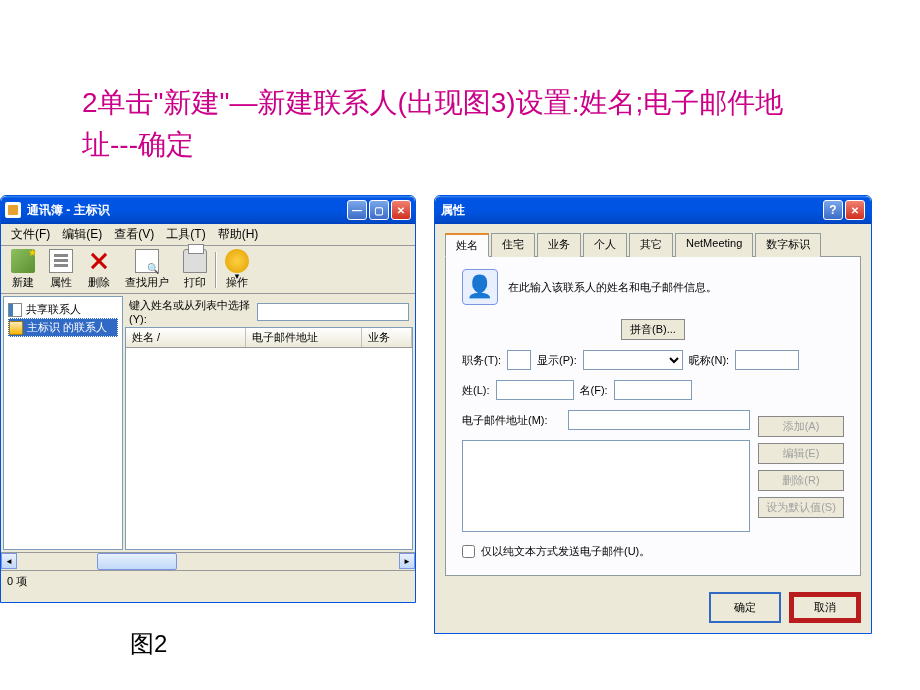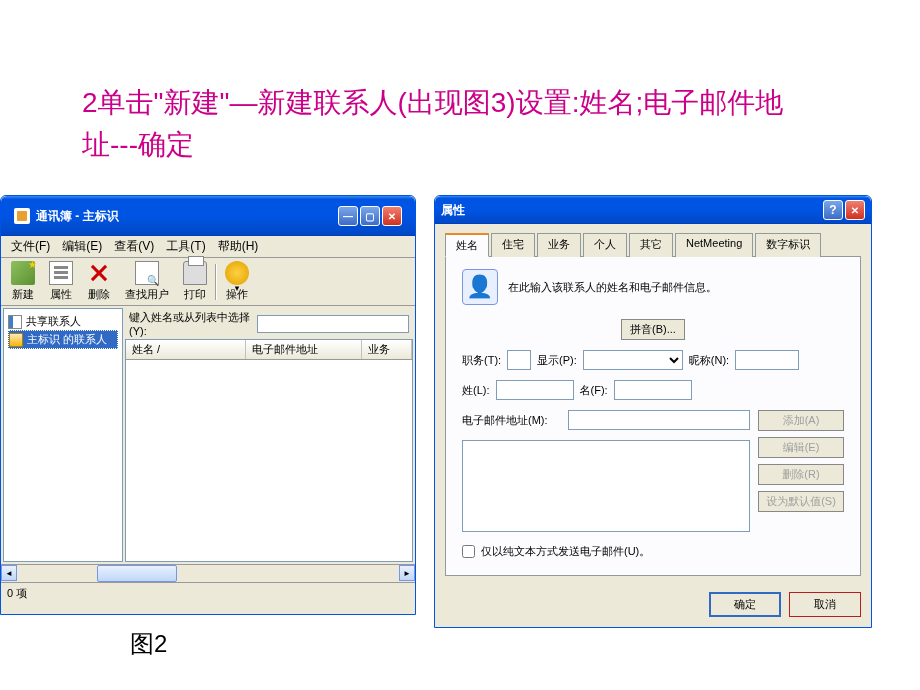--- a/index.html
+++ b/index.html
@@ -3,21 +3,21 @@
   <meta charset="utf-8">
   <style>
     * { box-sizing: border-box; margin: 0; padding: 0; }
     body { width: 920px; height: 690px; background: #fff; font-family: "Microsoft YaHei", SimSun, sans-serif; position: relative; }
     
     .instruction { position: absolute; top: 82px; left: 82px; width: 720px; font-size: 28px; color: #cc0088; line-height: 1.5; }
     .caption { position: absolute; top: 628px; left: 130px; font-size: 24px; color: #000; }
     
     
     .ab-window { position: absolute; top: 195px; left: 0; width: 416px; background: #ece9d8; border: 1px solid #0054e3; border-radius: 6px 6px 0 0; overflow: hidden; }
-    .ab-titlebar { height: 40px; background: linear-gradient(to bottom, #3c8cf0 0%, #0054e3 8%, #0054e3 50%, #0048c7 95%, #003db0 100%); display: flex; align-items: center; padding: 0 13px; border-radius: 6px 6px 0 0; }
+    .ab-titlebar { height: 28px; background: linear-gradient(to bottom, #3c8cf0 0%, #0054e3 8%, #0054e3 50%, #0048c7 95%, #003db0 100%); display: flex; align-items: center; padding: 0 4px; border-radius: 6px 6px 0 0; }
     .ab-titlebar .icon { width: 16px; height: 16px; background: #fff; border-radius: 2px; margin-right: 6px; position: relative; }
     .ab-titlebar .icon::after { content: ""; position: absolute; width: 10px; height: 10px; background: #e8a030; top: 3px; left: 3px; border-radius: 1px; }
     .ab-titlebar .title { color: #fff; font-size: 12px; font-weight: bold; flex: 1; }
     .window-btns { display: flex; gap: 2px; }
     .win-btn { width: 20px; height: 20px; background: linear-gradient(to bottom, #7ba6e8, #3c6cc8); border: 1px solid #fff; border-radius: 3px; color: #fff; font-size: 10px; display: flex; align-items: center; justify-content: center; cursor: pointer; font-weight: bold; }
     .win-btn.close { background: linear-gradient(to bottom, #f08070, #d03020); }
     
     .ab-menubar { height: 22px; background: #ece9d8; display: flex; align-items: center; padding: 0 4px; border-bottom: 1px solid #999; font-size: 12px; }
     .ab-menubar span { padding: 2px 6px; cursor: pointer; }
     
@@ -91,31 +91,31 @@
     .name-grid input[type=text] { border: 1px solid #7f9db9; height: 20px; padding: 0 4px; font-size: 11px; }
     .name-grid select { border: 1px solid #7f9db9; height: 20px; font-size: 11px; background: #fff; }
     .inp-sm { width: 78px; }
     .inp-xs { width: 24px; }
     .inp-md { width: 100px; }
     .inp-lg { width: 64px; }
     
     .email-row { display: flex; align-items: center; gap: 20px; margin-bottom: 10px; font-size: 11px; }
     .email-row input { flex: 1; border: 1px solid #7f9db9; height: 20px; padding: 0 4px; font-size: 11px; }
     
-    .side-btns { display: flex; flex-direction: column; gap: 6px; margin-left: 8px; }
+    .side-btns { display: flex; flex-direction: column; gap: 6px; margin-left: 8px; margin-top: 6px; }
     .side-btn { width: 86px; padding: 2px 4px; font-size: 11px; border: 1px solid #888; background: #ece9d8; color: #a0a0a0; text-align: center; }
     
     .email-area { display: flex; gap: 0; margin-bottom: 12px; }
     .email-list { flex: 1; height: 92px; background: #fff; border: 1px solid #7f9db9; }
     
     .checkbox-row { display: flex; align-items: center; gap: 6px; font-size: 11px; }
     .checkbox-row input { width: 13px; height: 13px; }
     
     .dialog-btns { display: flex; justify-content: flex-end; gap: 8px; padding: 8px 10px 10px; background: #ece9d8; }
-    .dlg-btn { width: 72px; padding: 3px 0; font-size: 11px; border: 1px solid #b91c1c; background: #ece9d8; cursor: pointer; text-align: center; }
+    .dlg-btn { width: 72px; padding: 3px 0; font-size: 11px; border: 5px solid #b91c1c; background: #ece9d8; cursor: pointer; text-align: center; }
     .dlg-btn.default { border: 2px solid #316ac5; }
   </style>
 </head>
 <body>
 
 <div class="instruction">2单击"新建"—新建联系人(出现图3)设置:姓名;电子邮件地址---确定</div>
 <div class="caption">图2</div>
 
 <div class="ab-window">
   <div class="ab-titlebar">

